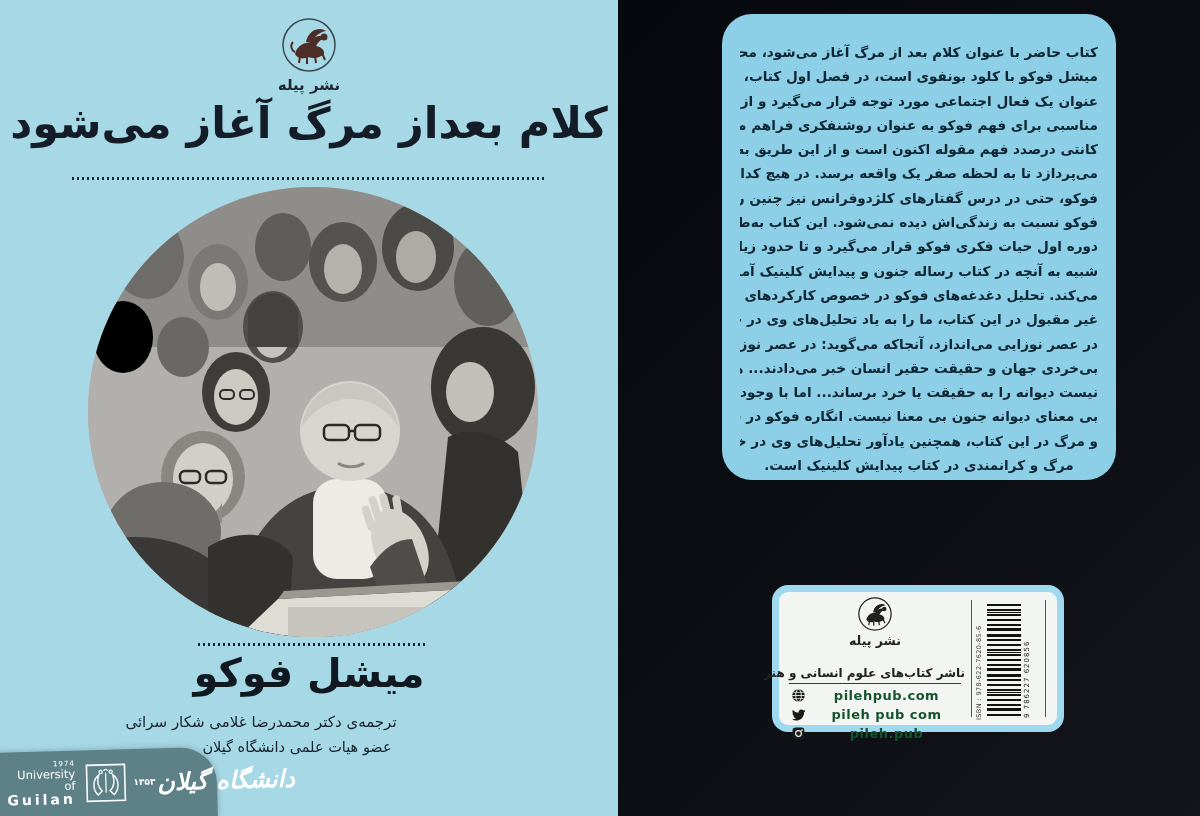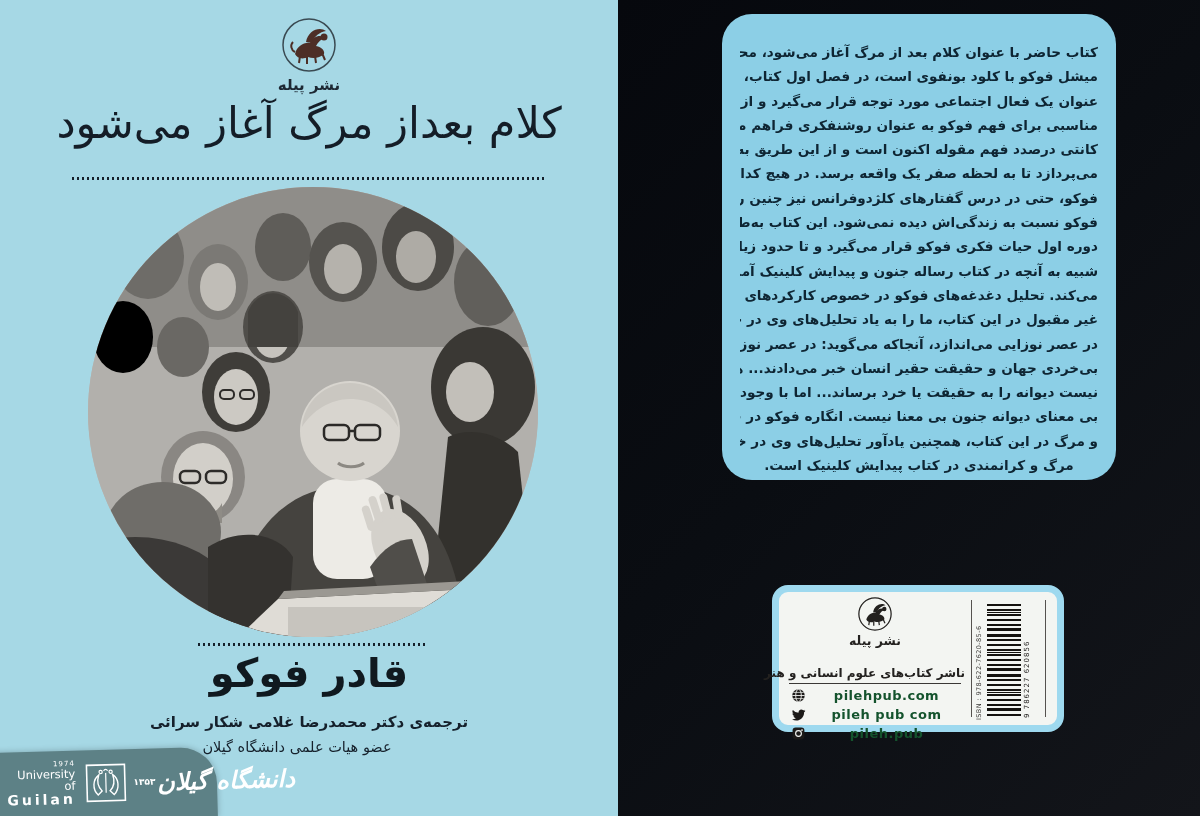--- a/index.html
+++ b/index.html
@@ -13,39 +13,39 @@
   
   .front-cover{
     position:absolute;left:0;top:0;width:618px;height:816px;
     background:#a6d8e5;
   }
   .pub-logo-wrap{position:absolute;left:0;top:16px;width:618px;text-align:center;}
   .pub-logo-wrap svg{display:block;margin:0 auto;}
   .pub-logo-label{margin-top:2px;font-size:15px;font-weight:bold;color:#1d2833;direction:rtl;}
   .front-title{
     position:absolute;left:0;top:98px;width:618px;text-align:center;
-    font-size:43px;font-weight:400;color:#141d27;direction:rtl;letter-spacing:-1px;
+    font-size:43px;font-weight:700;color:#141d27;direction:rtl;letter-spacing:-1px;
   }
   .dotted-rule{
     position:absolute;height:3px;
     background:repeating-linear-gradient(to right,#15202b 0 2px,rgba(0,0,0,0) 2px 5px);
   }
   .rule-top{left:72px;top:177px;width:474px;}
   .rule-bottom{left:198px;top:643px;width:230px;}
   .photo-circle{
     position:absolute;left:88px;top:187px;width:450px;height:450px;
     border-radius:50%;overflow:hidden;background:#b9b7b3;
   }
   .front-author{
     position:absolute;left:0;top:650px;width:618px;text-align:center;
     font-size:40px;font-weight:800;color:#10191f;direction:rtl;
   }
   .front-translator-1{
     position:absolute;left:0;top:713px;width:522px;text-align:center;
-    font-size:15px;font-weight:bold;color:#15202b;direction:rtl;padding-left:48px;
+    font-size:15px;font-weight:normal;color:#15202b;direction:rtl;
   }
   .front-translator-2{
     position:absolute;left:0;top:739px;width:530px;text-align:center;
     font-size:14.5px;font-weight:normal;color:#15202b;direction:rtl;margin-left:32px;
   }
 
   
   .back-panel{
     position:absolute;left:618px;top:0;width:582px;height:816px;
     background:linear-gradient(135deg,#06080d 0%,#0a0d12 45%,#13151a 100%);
@@ -190,21 +190,21 @@
         <path d="M0 360 C40 340 110 350 140 390 L150 450 L0 450 Z" fill="#3b3937"></path>
         <path d="M120 360 C150 340 190 345 205 370 L200 450 L120 450 Z" fill="#34322f"></path>
 
         <polygon points="150,450 368,450 382,402 190,412" fill="#dfdcd6"></polygon>
         <polygon points="190,412 382,402 380,394 196,404" fill="#9b9892"></polygon>
         <rect x="200" y="420" width="150" height="30" fill="#c7c4be"></rect>
       </svg>
     </div>
 
     <div class="dotted-rule rule-bottom"></div>
-    <div class="front-author">قادر فوکو</div>
+    <div class="front-author">میشل فوکو</div>
     <div class="front-translator-1">ترجمه‌ی دکتر محمدرضا غلامی شکار سرائی</div>
     <div class="front-translator-2">عضو هیات علمی دانشگاه گیلان</div>
   </div>
 
   <div class="back-panel">
 
     <div class="blurb-box">
       <div class="blurb-line">کتاب حاضر با عنوان کلام بعد از مرگ آغاز می‌شود، محصول گفتگوی</div>
       <div class="blurb-line">میشل فوکو با کلود بونفوی است، در فصل اول کتاب، زندگی فوکو به</div>
       <div class="blurb-line">عنوان یک فعال اجتماعی مورد توجه قرار می‌گیرد و از این طریق بستر</div>

